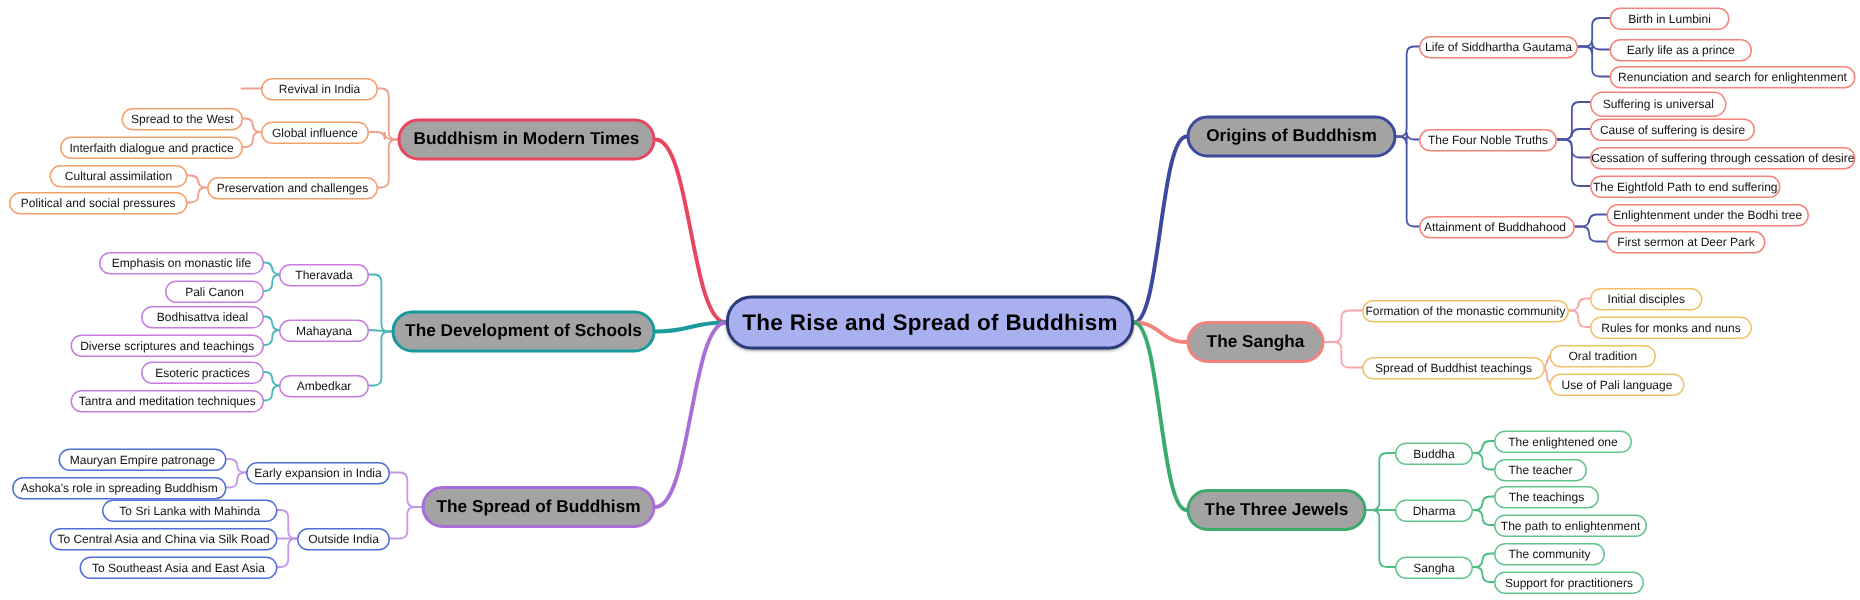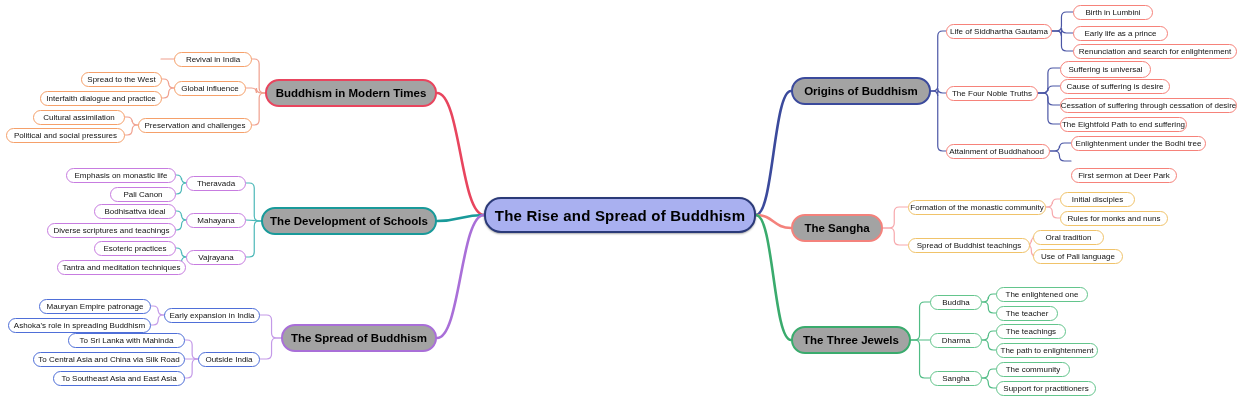--- a/index.html
+++ b/index.html
@@ -152,21 +152,21 @@
   <div class="node pill" style="left:1060px;top:117px;width:127px;height:15px;border-color:#f6827a;">
     <span>The Eightfold Path to end suffering</span>
   </div>
 
   <div class="node pill mid" style="left:946px;top:144px;width:104px;height:15px;border-color:#f6827a;justify-content:flex-end;">
     <span>Attainment of Buddhahood</span>
   </div>
   <div class="node pill" style="left:1071px;top:136px;width:135px;height:15px;border-color:#f6827a;">
     <span>Enlightenment under the Bodhi tree</span>
   </div>
-  <div class="node pill" style="left:1071px;top:168px;width:106px;height:15px;border-color:#f6827a;">
+  <div class="node pill" style="left:1071px;top:154px;width:106px;height:15px;border-color:#f6827a;">
     <span>First sermon at Deer Park</span>
   </div>
 
   <div class="node branch" style="left:791px;top:214px;width:92px;height:28px;border-color:#f4827c;">
     <span>The Sangha</span>
   </div>
 
   <div class="node pill mid" style="left:908px;top:200px;width:138px;height:15px;border-color:#f0c36a;">
     <span>Formation of the monastic community</span>
   </div>
@@ -267,26 +267,26 @@
     <span>Mahayana</span>
   </div>
   <div class="node pill" style="left:94px;top:204px;width:82px;height:15px;border-color:#c77ce0;">
     <span>Bodhisattva ideal</span>
   </div>
   <div class="node pill" style="left:47px;top:223px;width:129px;height:15px;border-color:#c77ce0;">
     <span>Diverse scriptures and teachings</span>
   </div>
 
   <div class="node pill mid" style="left:186px;top:250px;width:60px;height:15px;border-color:#c77ce0;">
-    <span>Vajrayana</span>
+    <span>Ambedkar</span>
   </div>
   <div class="node pill" style="left:94px;top:241px;width:82px;height:15px;border-color:#c77ce0;">
     <span>Esoteric practices</span>
   </div>
-  <div class="node pill" style="left:47px;top:260px;width:129px;height:15px;border-color:#c77ce0;margin-left:10px;">
+  <div class="node pill" style="left:47px;top:260px;width:129px;height:15px;border-color:#c77ce0;">
     <span>Tantra and meditation techniques</span>
   </div>
 
   <div class="node branch" style="left:281px;top:324px;width:156px;height:28px;border-color:#a96fd8;">
     <span>The Spread of Buddhism</span>
   </div>
 
   <div class="node pill mid" style="left:164px;top:308px;width:96px;height:15px;border-color:#4f6fd8;">
     <span>Early expansion in India</span>
   </div>

